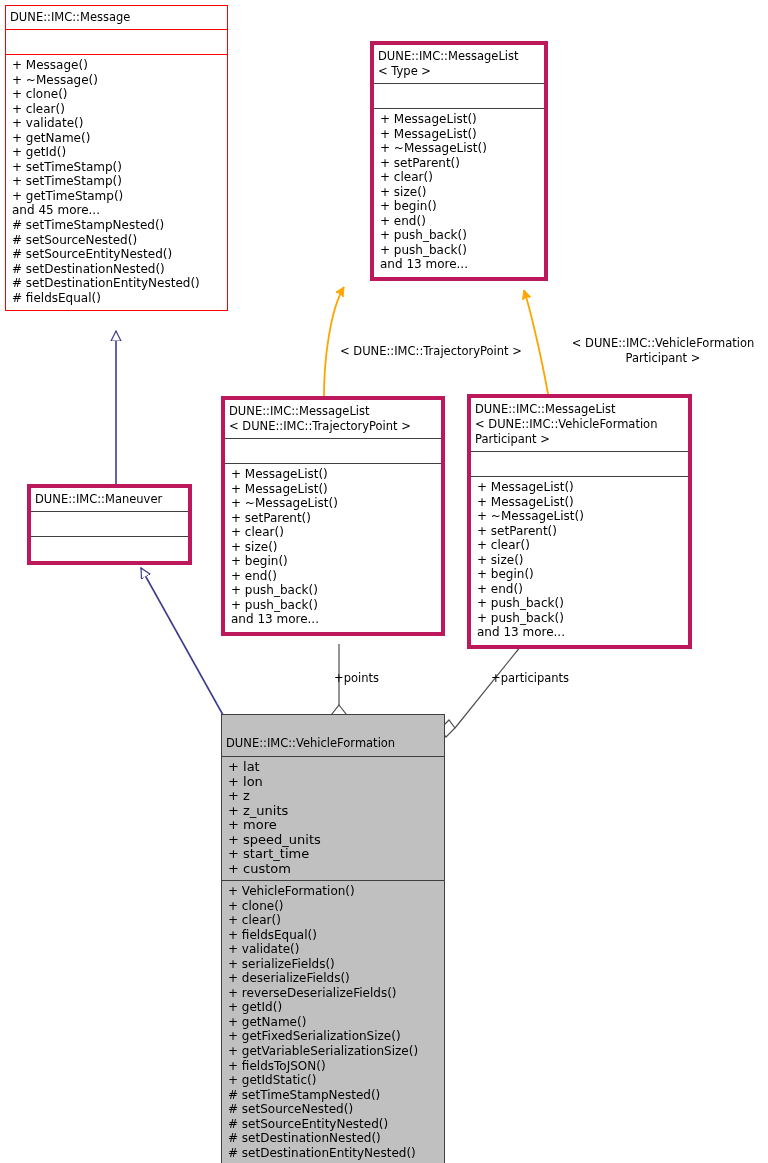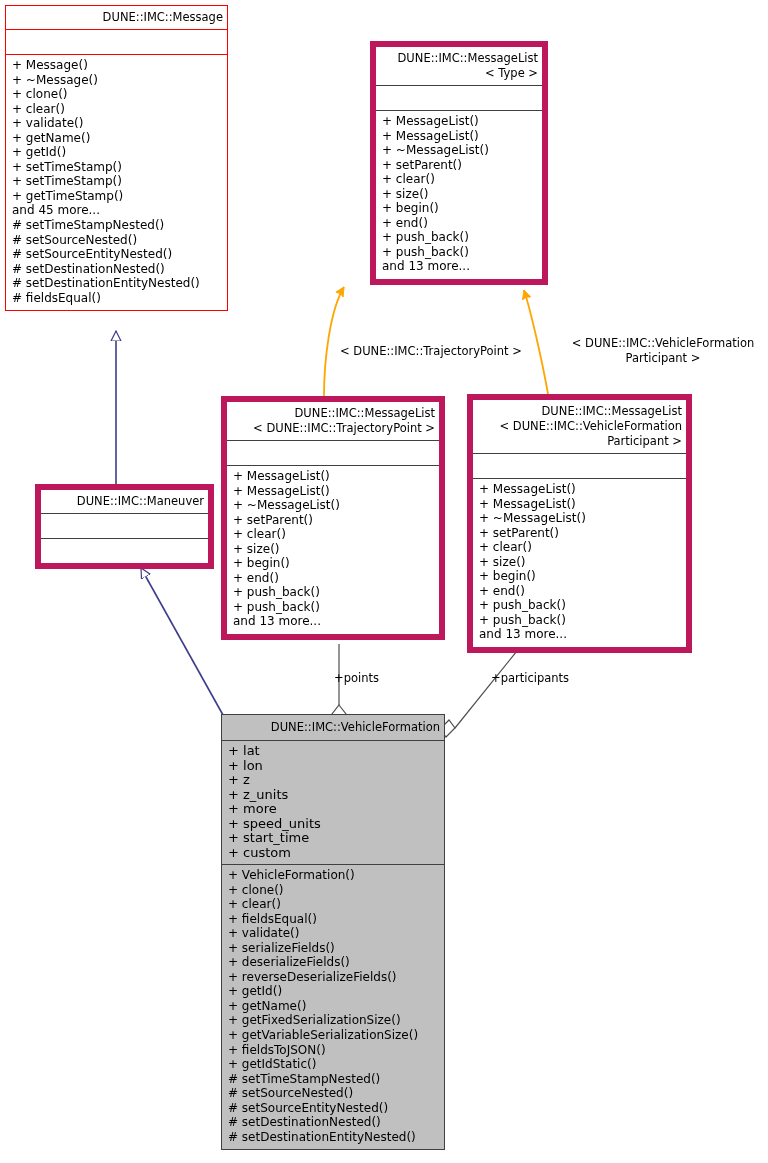--- a/index.html
+++ b/index.html
@@ -23,33 +23,33 @@
     left: 0;
     top: 0;
     width: 768px;
     height: 1163px;
     pointer-events: none;
   }
   .uml-box {
     position: absolute;
     box-sizing: border-box;
     background: #ffffff;
-    border: 6px solid #be185d;
+    border: 4px solid #be185d;
     z-index: 5;
   }
   .uml-box.red {
     border: 1px solid #ff0000;
   }
   .uml-box.shaded {
     background: #c0c0c0;
     border: 1px solid #404040;
   }
   .uml-title {
     box-sizing: border-box;
-    text-align: right;
+    text-align: left;
     font-size: 11.5px;
     line-height: 15px;
     color: #000000;
     padding: 4px 4px 4px 4px;
     white-space: pre-line;
   }
   .sep {
     height: 1px;
     background: #404040;
     width: 100%;
@@ -177,21 +177,21 @@
       <div class="member">+ push_back()</div>
       <div class="member">and 13 more...</div>
     </div>
   </div>
 
   <div class="edge-label" style="left:340px; top:344px; width:230px;">&lt; DUNE::IMC::TrajectoryPoint &gt;</div>
 
   <div class="edge-label centered" style="left:560px; top:336px; width:206px;">&lt; DUNE::IMC::VehicleFormation
 Participant &gt;</div>
 
-  <div class="uml-box" style="left:35px; top:484px; width:179px;">
+  <div class="uml-box" style="left:27px; top:484px; width:165px;">
     <div class="uml-title">DUNE::IMC::Maneuver</div>
     <div class="sep"></div>
     <div class="uml-attrs empty"></div>
     <div class="sep"></div>
     <div class="uml-attrs empty"></div>
   </div>
 
   <div class="uml-box" style="left:221px; top:396px; width:224px;">
     <div class="uml-title">DUNE::IMC::MessageList
 &lt; DUNE::IMC::TrajectoryPoint &gt;</div>
@@ -233,21 +233,21 @@
       <div class="member">+ push_back()</div>
       <div class="member">and 13 more...</div>
     </div>
   </div>
 
   <div class="edge-label" style="left:334px; top:671px;">+points</div>
 
   <div class="edge-label" style="left:491px; top:671px;">+participants</div>
 
   <div class="uml-box shaded" style="left:221px; top:714px; width:224px;">
-    <div class="uml-title" style="padding-top:5px; padding-bottom:5px;">DUNE::IMC::VehicleFormation</div>
+    <div class="uml-title" style="padding-top:21px; padding-bottom:5px;">DUNE::IMC::VehicleFormation</div>
     <div class="sep"></div>
     <div class="uml-attrs">
       <div class="member">+ lat</div>
       <div class="member">+ lon</div>
       <div class="member">+ z</div>
       <div class="member">+ z_units</div>
       <div class="member">+ more</div>
       <div class="member">+ speed_units</div>
       <div class="member">+ start_time</div>
       <div class="member">+ custom</div>

